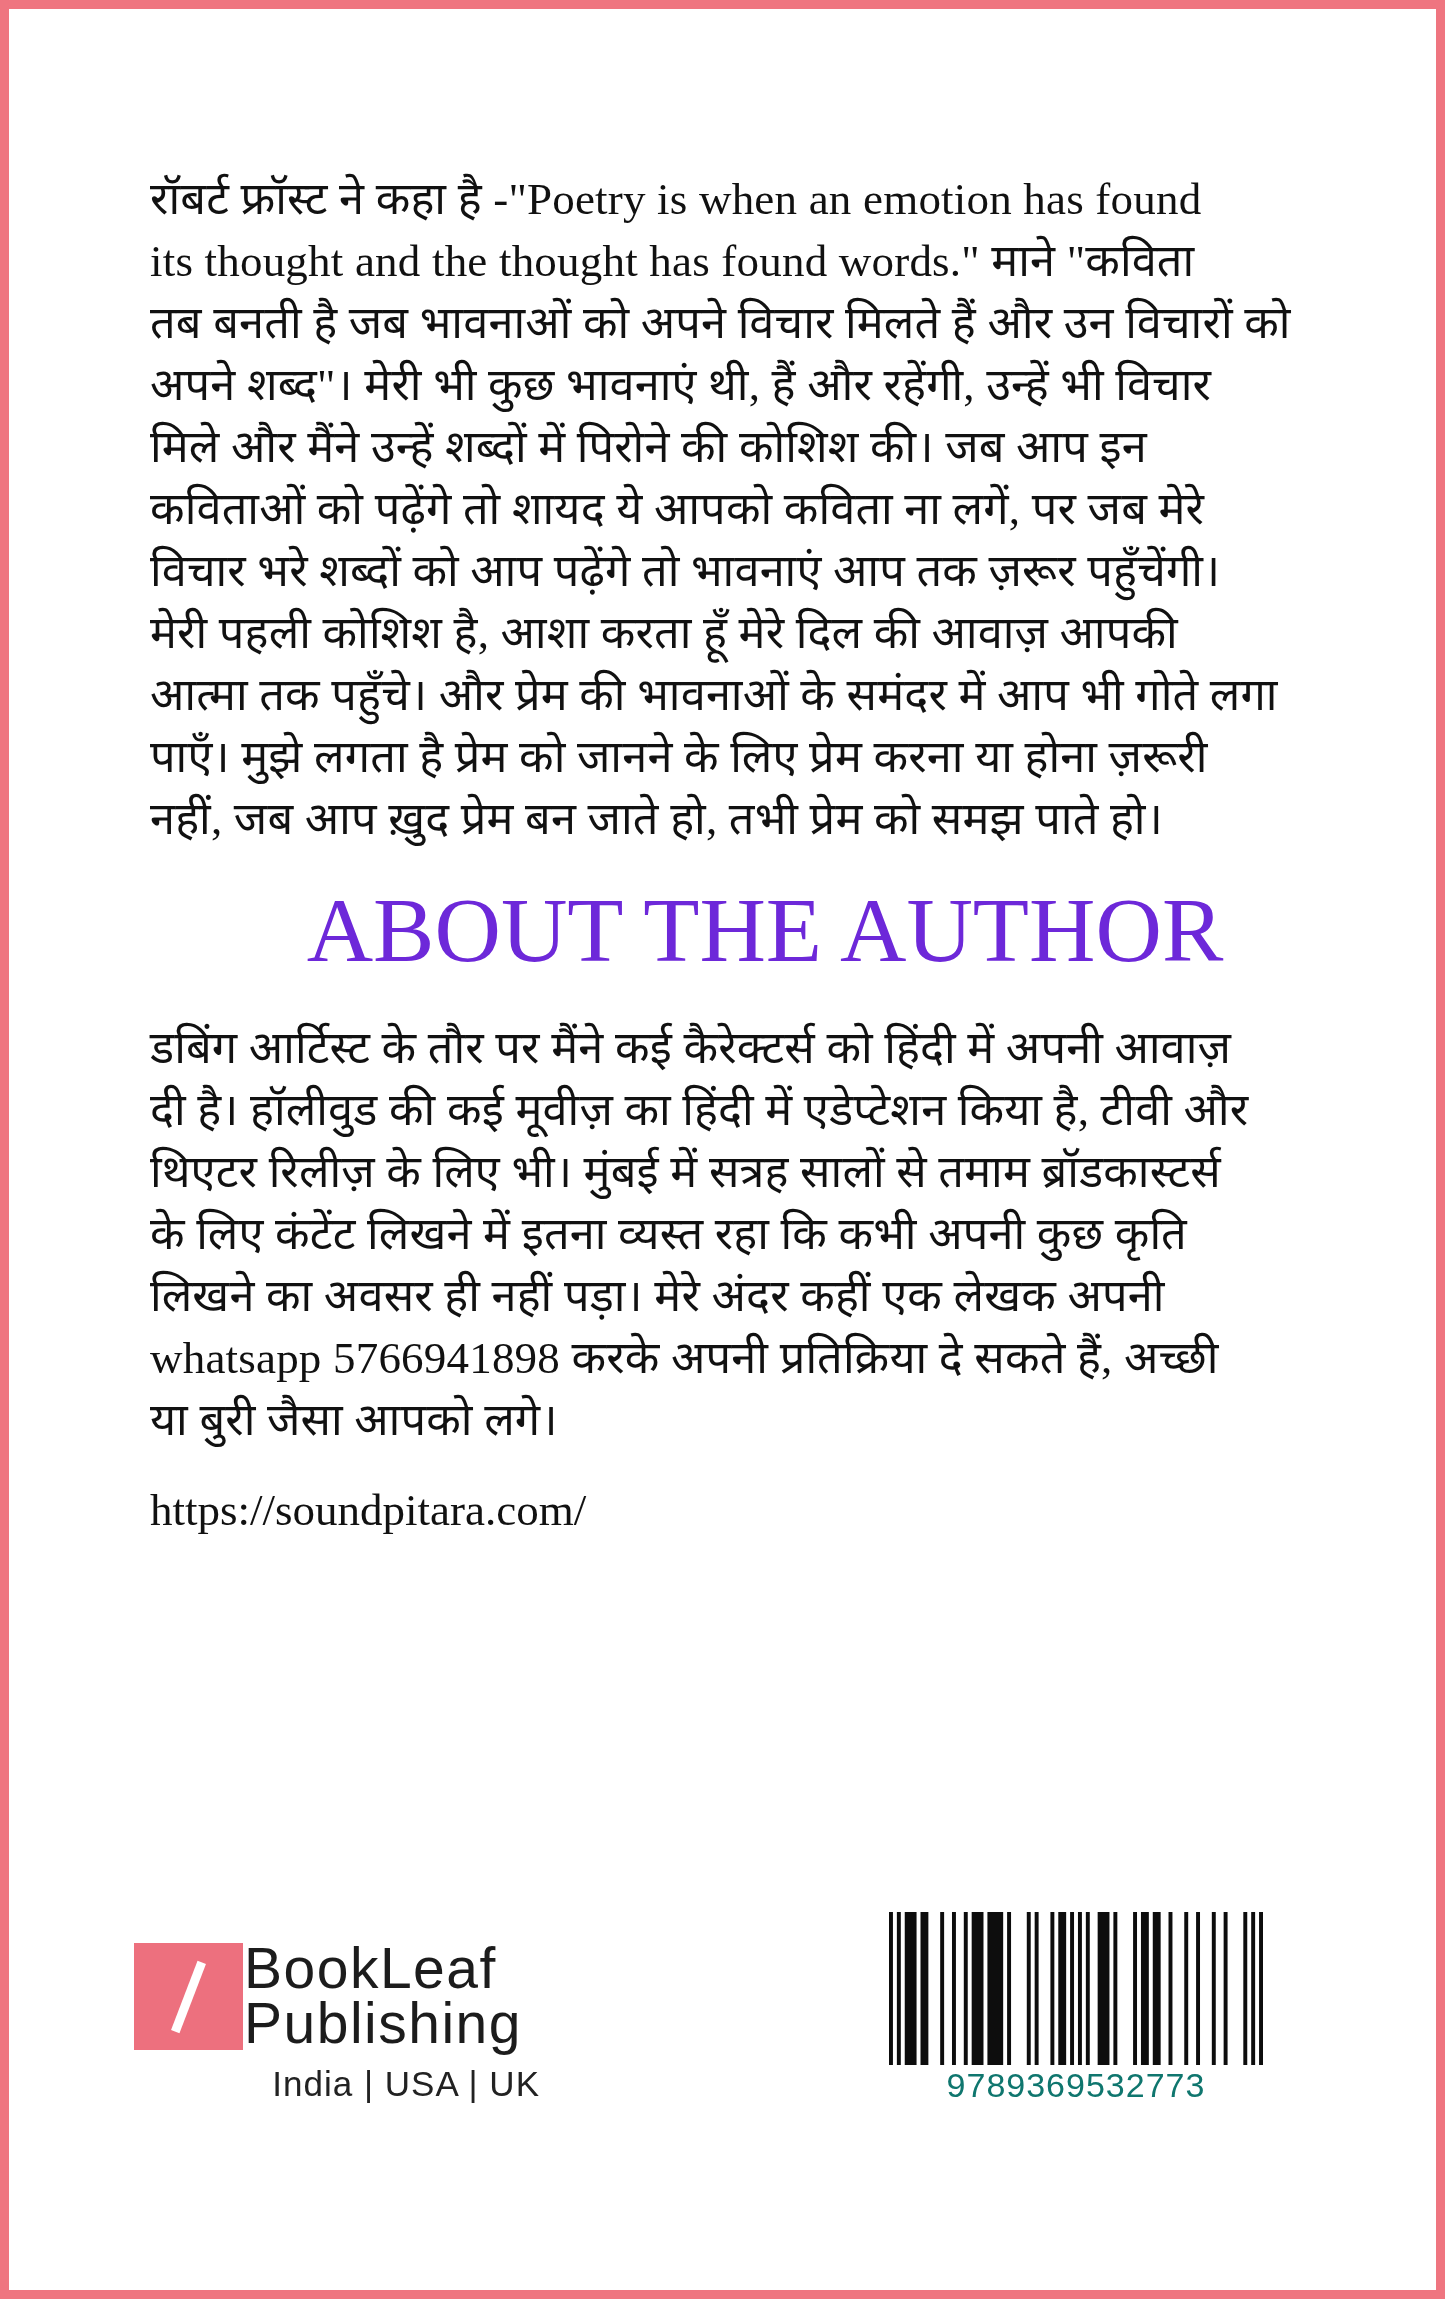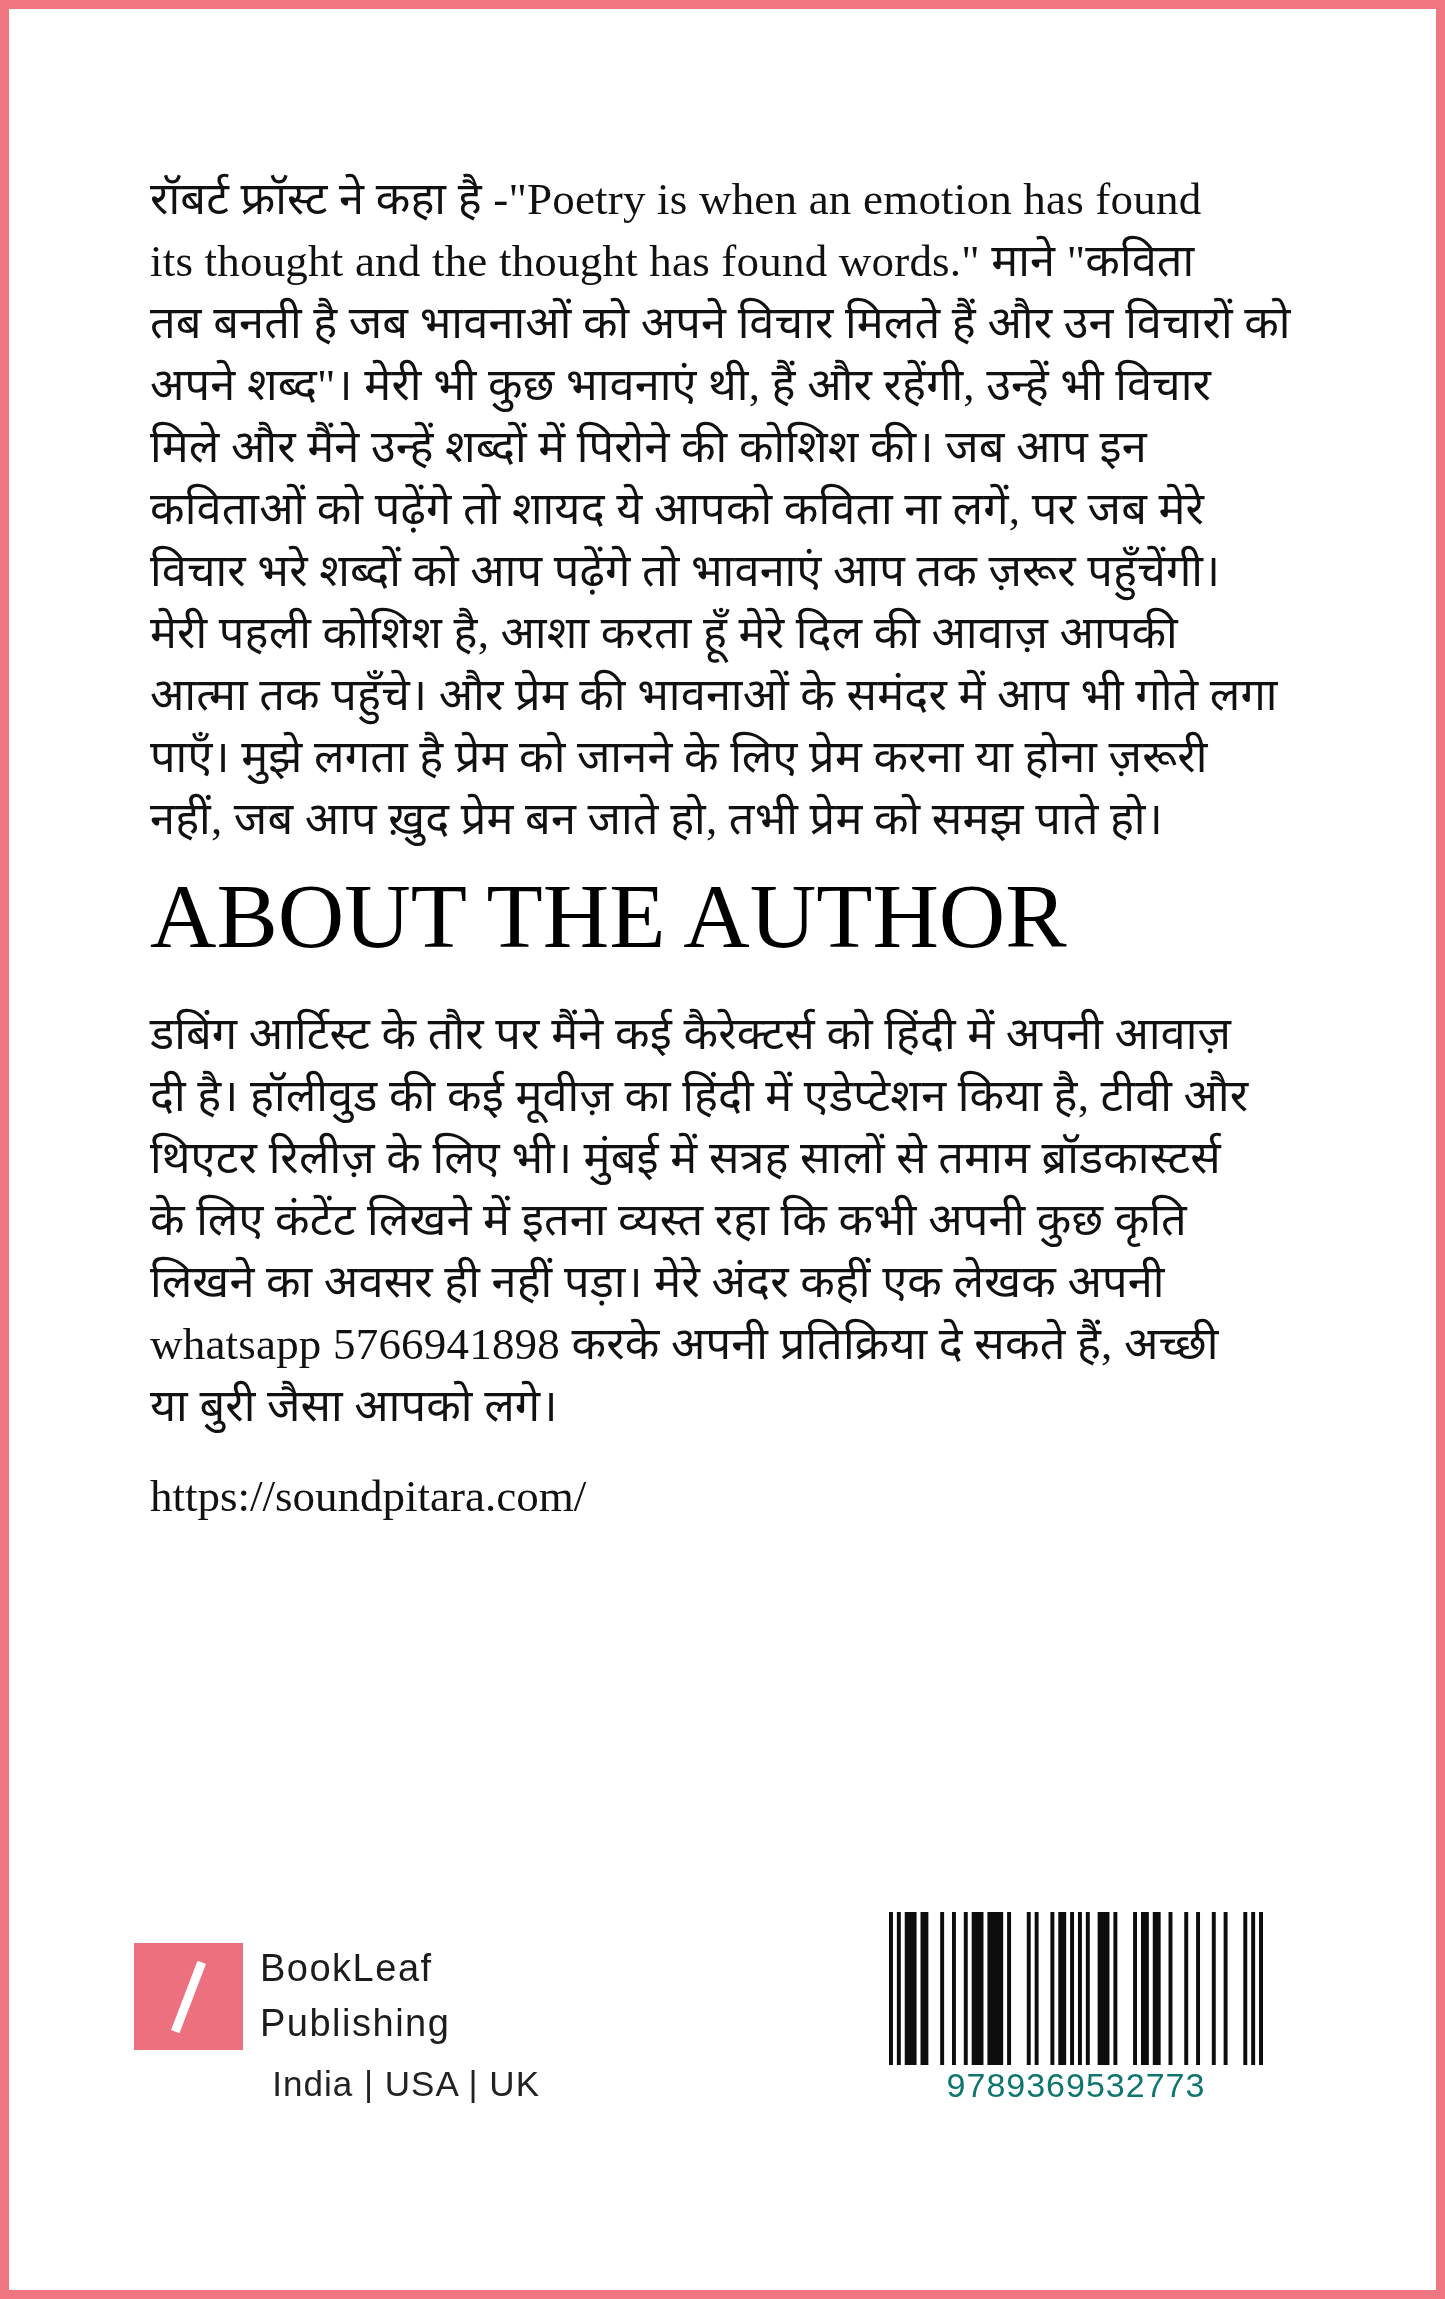--- a/index.html
+++ b/index.html
@@ -25,26 +25,27 @@
     top: 168px;
     width: 1230px;
   }
   .line {
     font-size: 45px;
     line-height: 62px;
     white-space: nowrap;
     letter-spacing: 0.2px;
   }
   .about-heading {
-    margin-top: 14px;
+    margin-top: 28px;
     font-size: 92px;
     line-height: 105px;
+    text-align: center;
     letter-spacing: 0px;
     white-space: nowrap;
-    color: #000000;
+    color: #6d28d9;
   }
   .para2 { margin-top: 34px; }
   .url-line {
     margin-top: 28px;
     font-size: 45px;
     line-height: 62px;
     white-space: nowrap;
   }
   
   .logo-mark {
@@ -58,25 +59,25 @@
     position: absolute;
     left: 50px;
     top: 17px;
     width: 9px;
     height: 74px;
     background: #ffffff;
     transform: rotate(21deg);
   }
   .logo-text {
     position: absolute;
-    left: 260px;
+    left: 244px;
     top: 1941px;
     font-family: "Liberation Sans", "DejaVu Sans", sans-serif;
     font-weight: 300;
-    font-size: 38px;
+    font-size: 57px;
     line-height: 55px;
     letter-spacing: 1.5px;
     color: #1c1c1c;
     white-space: nowrap;
   }
   .regions {
     position: absolute;
     left: 134px;
     top: 2064px;
     width: 406px;

